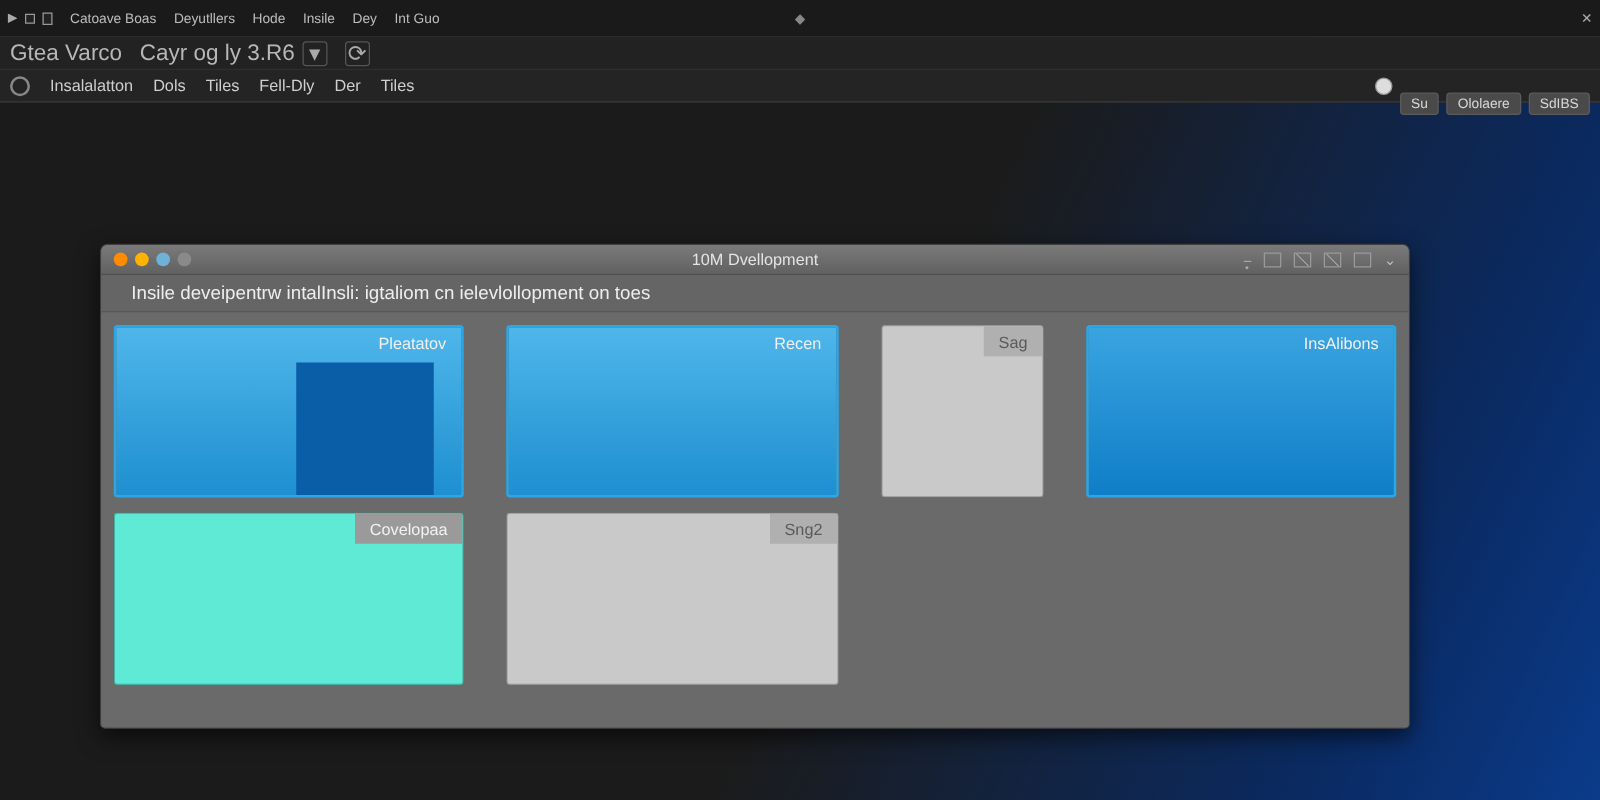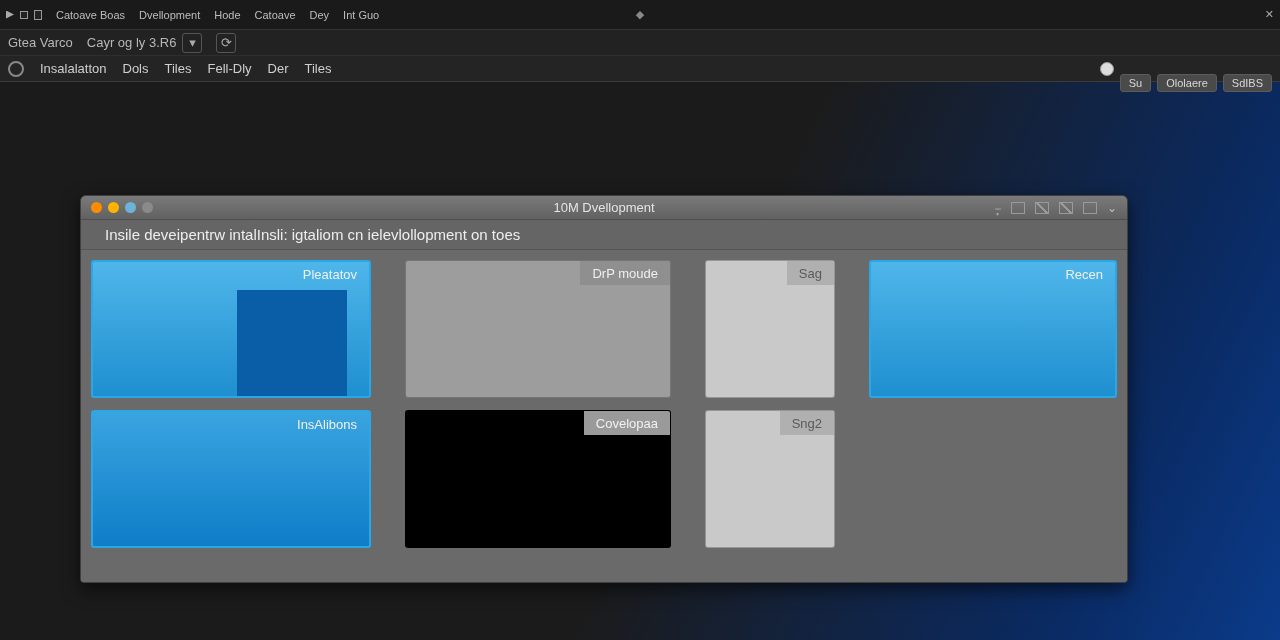--- a/index.html
+++ b/index.html
@@ -24,21 +24,21 @@
   .os-menubar span { white-space: nowrap; }
   .os-menubar .center-dot {
     position: absolute; left: 50%; transform: translateX(-50%);
     color: #888;
   }
   .os-menubar .right-x { position:absolute; right:6px; color:#aaa; }
 
   
   .app-row1 {
     display:flex; align-items:center; gap:14px;
-    height:26px; padding:0 8px; color:#b7b7b7; font-size:13px;
+    height:26px; padding:0 8px; color:#b7b7b7; font-size:18px;
     background:#222; border-bottom:1px solid #2e2e2e;
   }
   .app-row1 .combo {
     display:flex; align-items:center; gap:6px;
   }
   .tool-icon {
     width:20px; height:20px; border:1px solid #555; border-radius:3px;
     display:flex; align-items:center; justify-content:center; color:#aaa;
   }
 
@@ -135,21 +135,21 @@
   
   .b1 { background:#9d9d9d; }
   .b1 .hdr { background:#8f8f8f; }
   .b1 .lines { flex:1; background:#2e2e2e; display:flex; flex-direction:column; justify-content:center; gap:4px; padding:6px 0; }
   .b1 .ln { height:8px; margin:0; }
   .b1 .ln.light { background:#cfcfcf; }
   .b1 .ln.dark { background:#141414; }
   .b1 .ln.half { width:60%; }
 
   
-  .b2 { background:#000000; }
+  .b2 { background:#5eead4; }
   .b2 .hdr { background:#9a9a9a; color:#f2f2f2; }
   .b2 .body { flex:1; margin:8px 0 0 0; background:#e7e7e7; }
 
   
   .c1, .c2 { background:#c9c9c9; }
   .c1 .hdr, .c2 .hdr { background:#b0b0b0; color:#5a5a5a; }
   .c1 .rows { flex:1; display:flex; flex-direction:column; }
   .c1 .row { flex:1; border-top:1px solid #b4b4b4; }
   .c2 .body { flex:1; background:#cfcfcf; }
 
@@ -167,23 +167,23 @@
 </head>
 <body>
 
 <div class="os-menubar">
   <div class="os-glyphs">
     <div class="os-glyph play"></div>
     <div class="os-glyph window"></div>
     <div class="os-glyph doc"></div>
   </div>
   <span>Catoave Boas</span>
-  <span>Dvellopment</span>
+  <span>Deyutllers</span>
   <span>Hode</span>
-  <span>Catoave</span>
+  <span>Insile</span>
   <span>Dey</span>
   <span>Int Guo</span>
   <span class="center-dot">◆</span>
   <span class="right-x">✕</span>
 </div>
 
 <div class="app-row1">
   <span>Gtea Varco</span>
   <div class="combo">
     <span>Cayr og ly 3.R6</span>
@@ -235,52 +235,40 @@
 
     <div class="card a1">
       <div class="hdr">Pleatatov</div>
       <div class="art">
         <div class="rect"></div>
           <div class="disc"></div>
           <div class="pin"></div>
       </div>
     </div>
 
-    <div class="card b1">
-      <div class="hdr">DrP moude</div>
-      <div class="lines">
-        <div class="ln dark"></div>
-        <div class="ln light"></div>
-        <div class="ln dark"></div>
-        <div class="ln light"></div>
-        <div class="ln dark"></div>
-        <div class="ln dark"></div>
-        <div class="ln light half"></div>
+
+    <div class="card d1">
+      <div class="hdr">Recen</div>
+      <div class="art">
+        <div class="rect"></div>
+          <div class="disc"></div>
+          <div class="pin"></div>
       </div>
     </div>
 
     <div class="card c1">
       <div class="hdr">Sag</div>
       <div class="rows">
         <div class="row"></div>
           <div class="row"></div>
           <div class="row"></div>
           <div class="row"></div>
       </div>
     </div>
 
-    <div class="card d1">
-      <div class="hdr">Recen</div>
-      <div class="art">
-        <div class="rect"></div>
-          <div class="disc"></div>
-          <div class="pin"></div>
-      </div>
-    </div>
-
     <div class="card a2">
       <div class="hdr">InsAlibons</div>
       <div class="stripe"></div>
     </div>
 
     <div class="card b2">
       <div class="hdr">Covelopaa</div>
       <div class="body"></div>
     </div>
 

